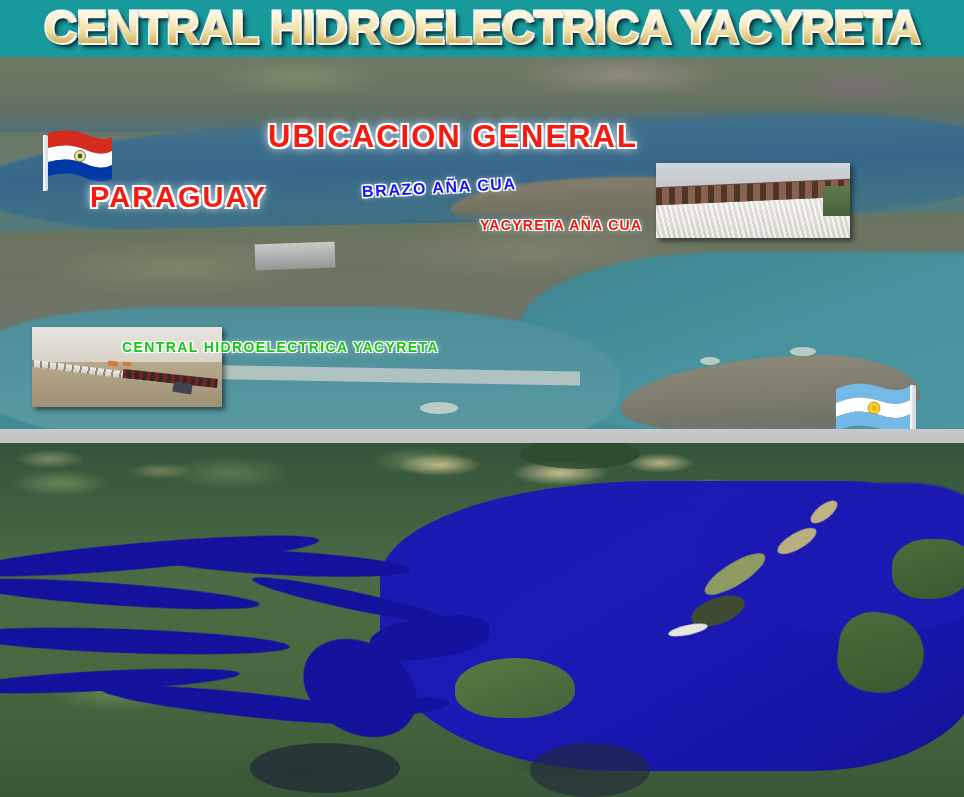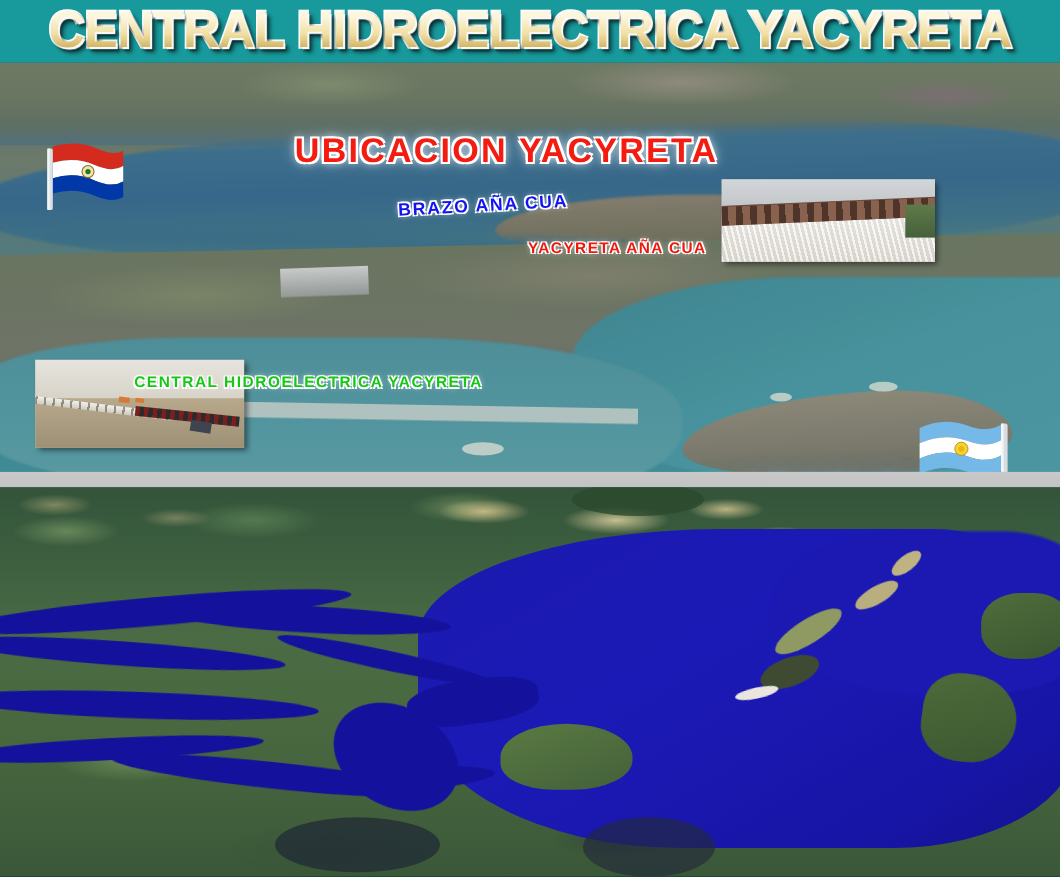--- a/index.html
+++ b/index.html
@@ -351,21 +351,22 @@
       <div class="sky"></div>
       <div class="water"></div>
       <div class="damline"></div>
       <div class="dampiers"></div>
       <div class="spill"></div>
       <div class="orange"></div>
       <div class="orange2"></div>
       <div class="pier"></div>
     </div>
 
-    <div class="lbl" id="lbl-ubicacion">UBICACION YACYRETA</div>
+    <div class="lbl" id="lbl-ubicacion">UBICACION GENERAL</div>
+    <div class="lbl" id="lbl-paraguay">PARAGUAY</div>
     <div class="lbl" id="lbl-brazo">BRAZO AÑA CUA</div>
     <div class="lbl" id="lbl-vertedero">YACYRETA AÑA CUA</div>
     <div class="lbl" id="lbl-central-hy">CENTRAL HIDROELECTRICA YACYRETA</div>
     <div class="lbl" id="lbl-argentina">ARGENTINA</div>
   </div>
 
   <div id="divider"></div>
 
   <div id="lower-map">
 

